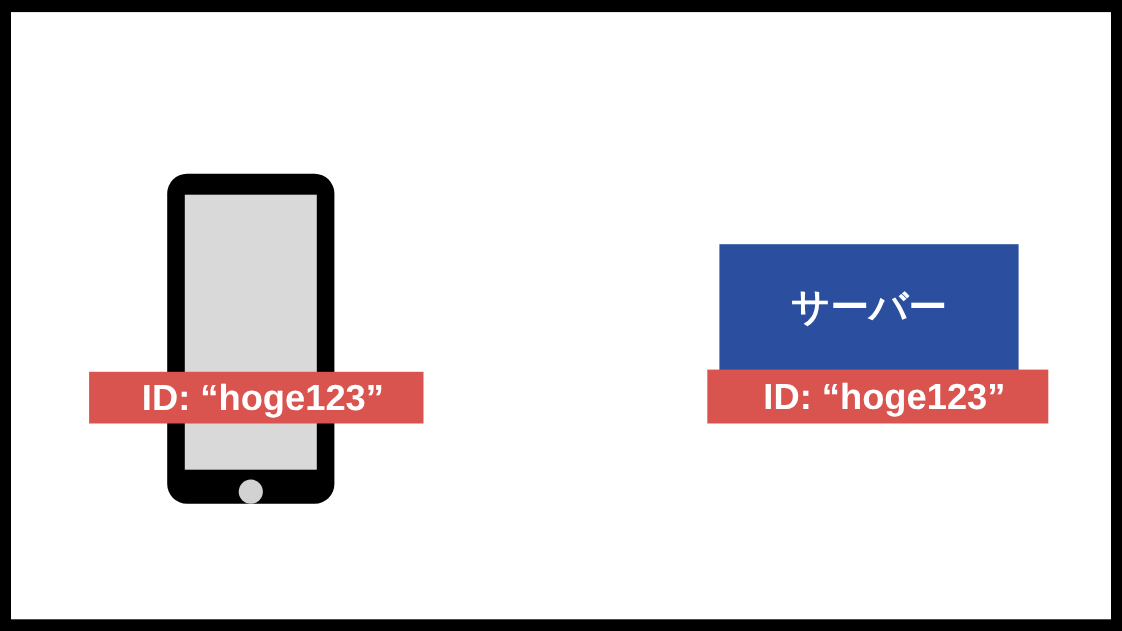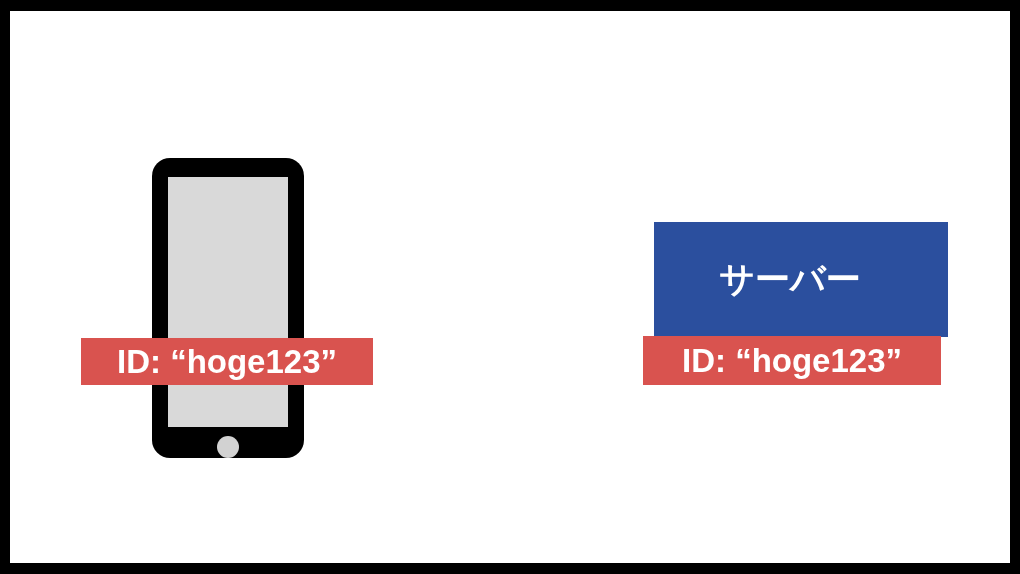--- a/index.html
+++ b/index.html
@@ -129,21 +129,20 @@
   }
 
   
   #server-box {
     position: absolute;
     left: 644px;        
     top: 211px;
     width: 272px;
     height: 115px;
     background: #2b4f9e;
-    padding-left: 22px;
   }
   #server-label {
     position: absolute;
     left: 0;
     top: 0;
     width: 272px;
     height: 115px;
     display: flex;
     align-items: center;
     justify-content: center;
@@ -153,20 +152,21 @@
     white-space: nowrap;
   }
 
   
   .id-badge {
     position: absolute;
     background: #d9534f;
     display: flex;
     align-items: center;
     justify-content: center;
+    padding-left: 12px;
   }
   .id-badge-text {
     font-size: 33px;
     font-weight: bold;
     color: #ffffff;
     white-space: nowrap;
     line-height: 1;
   }
   #badge-client {
     left: 71px;      

